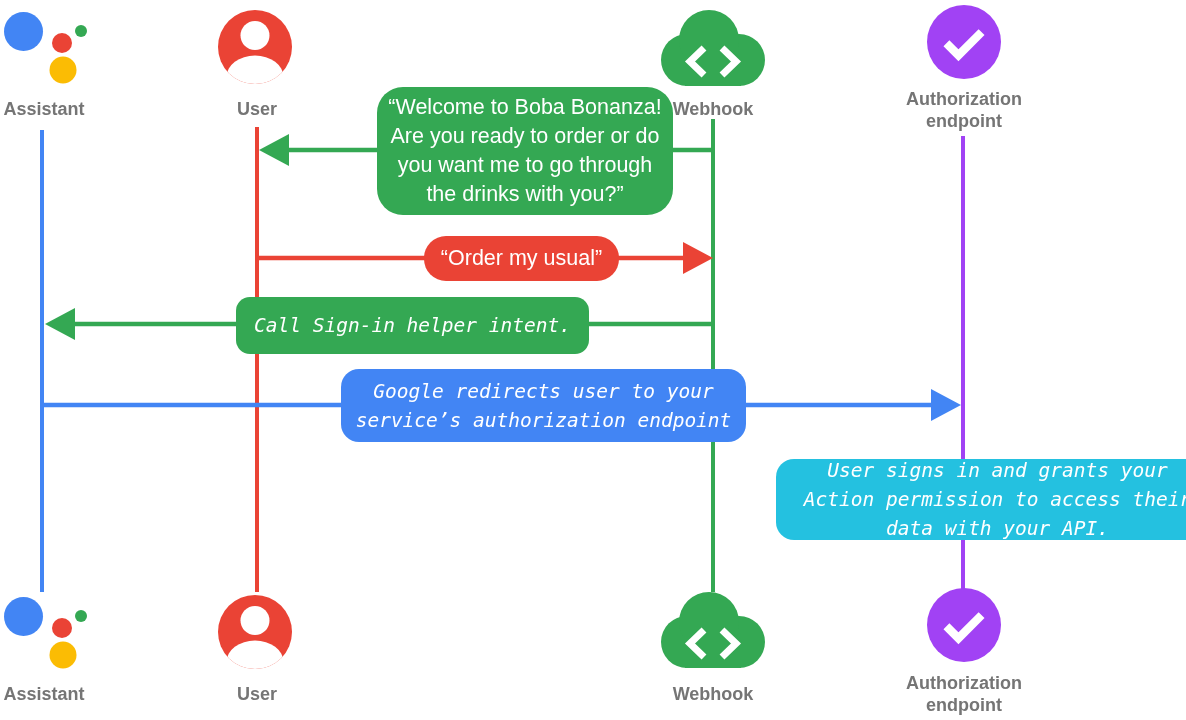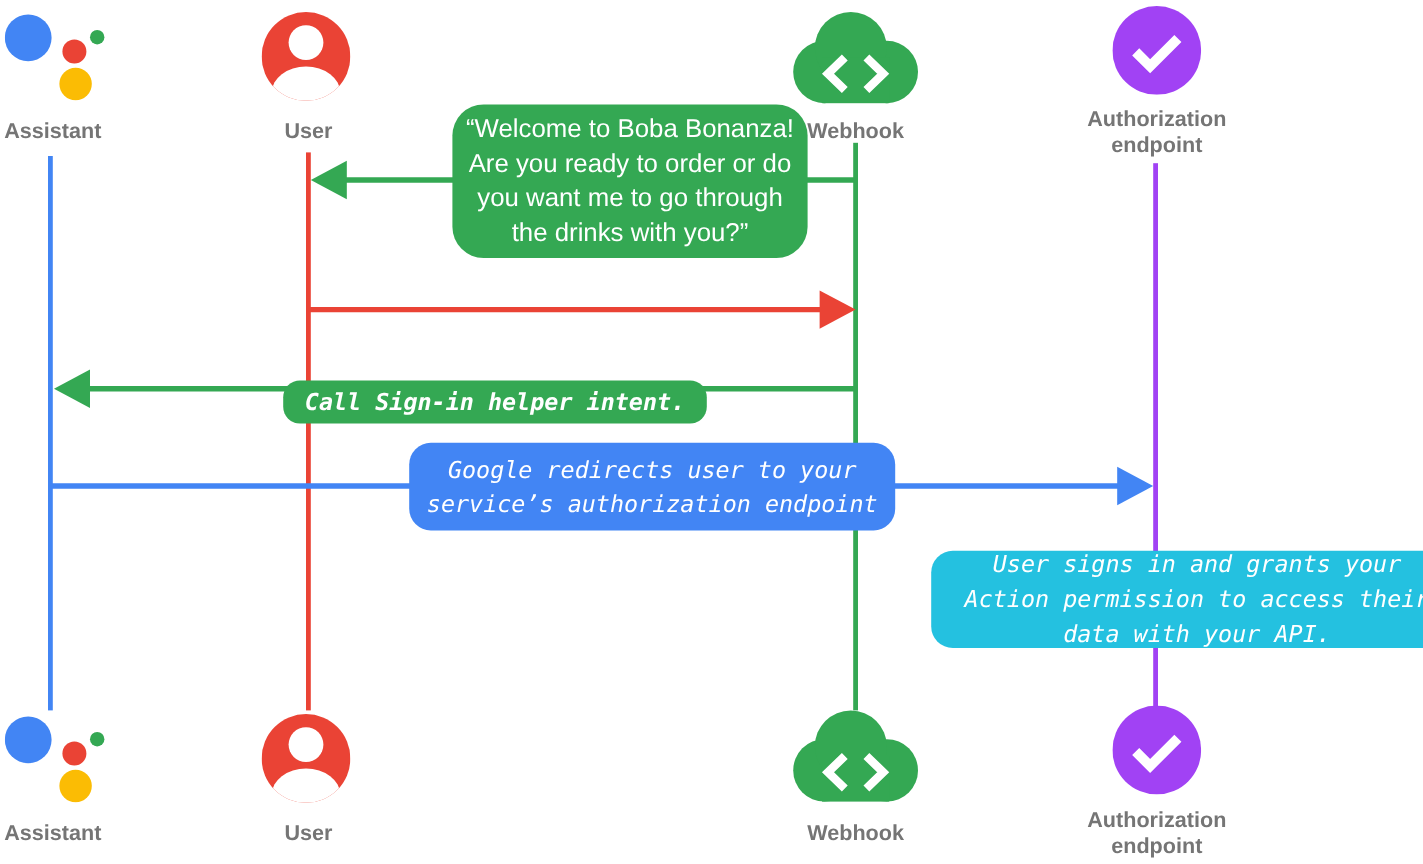--- a/index.html
+++ b/index.html
@@ -51,21 +51,21 @@
     font-size: 19.5px;
     line-height: 29px;
   }
   .bg-green { background: var(--c-green, #34A853); }
   .bg-red   { background: var(--c-red, #EA4335); }
   .bg-blue  { background: var(--c-blue, #4285F4); }
   .bg-cyan  { background: var(--c-cyan, #24C1E0); }
 
   .msg-welcome  { left: 341px; top: 87px;  width: 296px; height: 128px; border-radius: 26px; }
   .msg-order    { left: 388px; top: 236px; width: 195px; height: 45px;  border-radius: 22px; }
-  .msg-signin   { left: 200px; top: 317px; width: 353px; height: 36px;  border-radius: 14px; font-weight: bold; }
+  .msg-signin   { left: 200px; top: 297px; width: 353px; height: 57px;  border-radius: 14px; }
   .msg-redirect { left: 305px; top: 369px; width: 405px; height: 73px;  border-radius: 18px; }
   .msg-note     { left: 740px; top: 459px; width: 443px; height: 81px; border-radius: 18px; }
 
   
   .icon { position: absolute; z-index: 4; }
   .ic-assistant-top { left: 4px;   top: 10px; }
   .ic-user-top      { left: 218px; top: 10px; }
   .ic-webhook-top   { left: 657px; top: 8px; }
   .ic-auth-top      { left: 927px; top: 5px; }
   .ic-assistant-bot { left: 4px;   top: 595px; }
@@ -124,20 +124,21 @@
     <g class="arr-blue">
       <line x1="42" y1="405" x2="932" y2="405"></line>
       <polygon points="961,405 931,389 931,421"></polygon>
     </g>
   </svg>
 
   <div class="msg speech bg-green msg-welcome">“Welcome to Boba Bonanza!
 Are you ready to order or do
 you want me to go through
 the drinks with you?”</div>
+  <div class="msg speech bg-red msg-order">“Order my usual”</div>
   <div class="msg code bg-green msg-signin">Call Sign-in helper intent.</div>
   <div class="msg code bg-blue msg-redirect">Google redirects user to your
 service’s authorization endpoint</div>
   <div class="msg code bg-cyan msg-note">User signs in and grants your
 Action permission to access their
 data with your API.</div>
 
   <svg class="icon ic-assistant-top" width="86" height="74" viewBox="0 0 86 74">
     <circle class="fill-blue" cx="19.5" cy="21.5" r="19.5"></circle>
     <circle class="fill-red" cx="58" cy="33" r="10"></circle>

